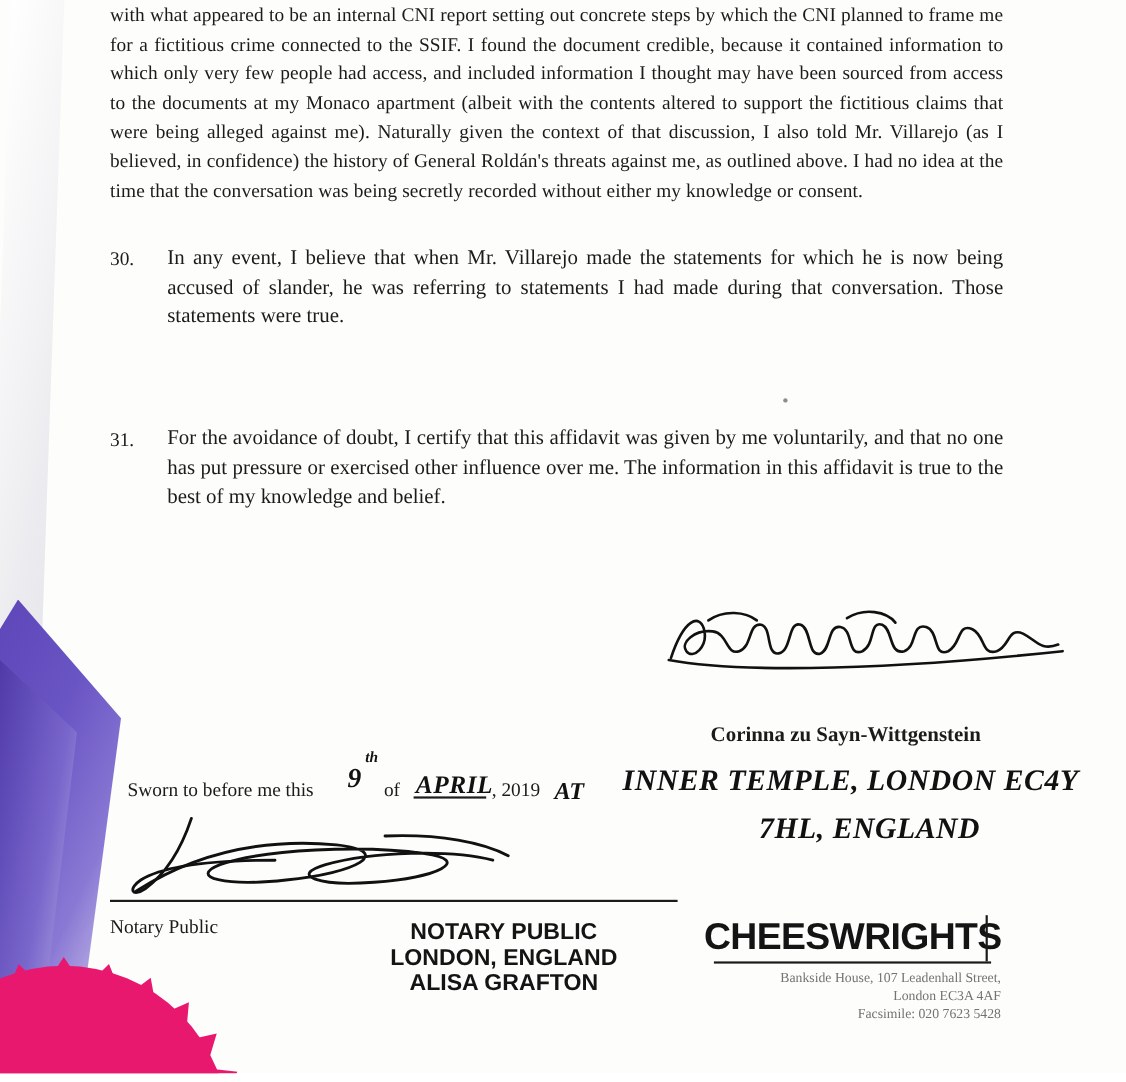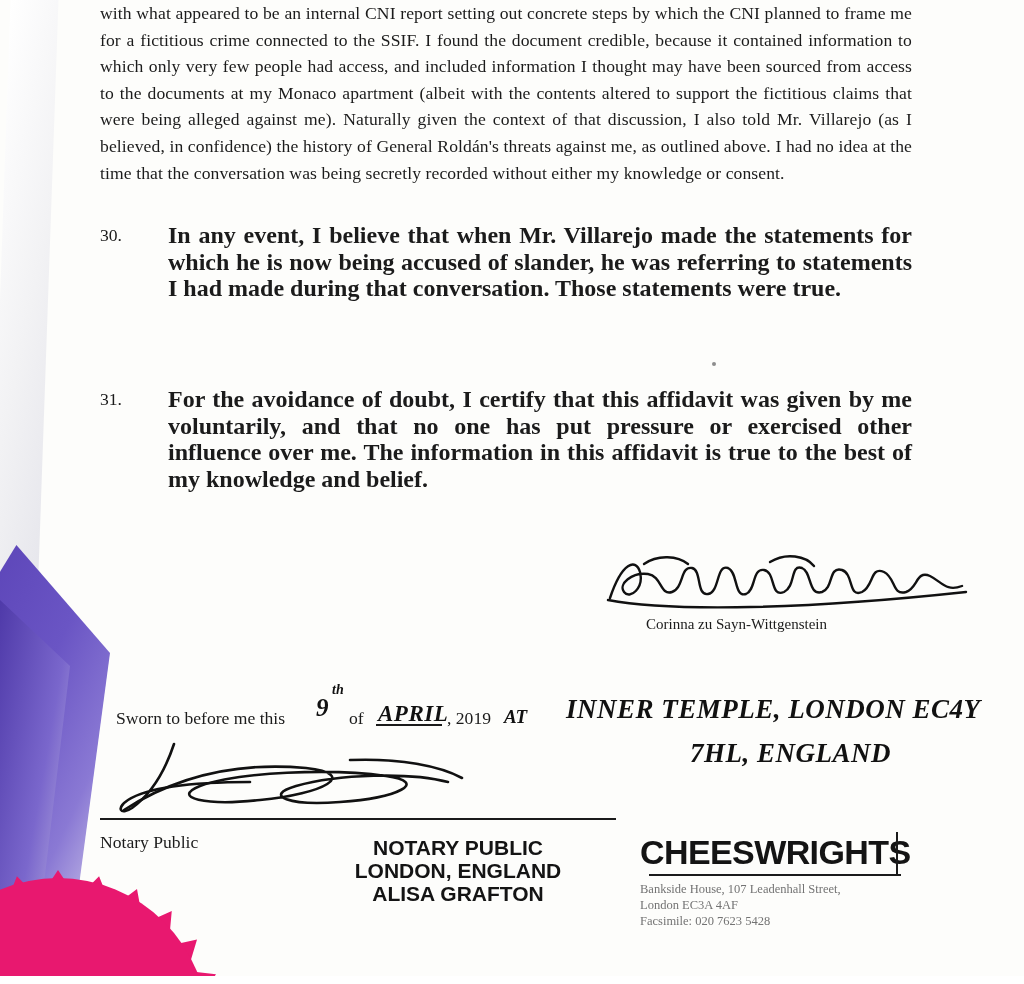--- a/index.html
+++ b/index.html
@@ -76,34 +76,33 @@
     line-height: 26.6px;
     text-align: justify;
     letter-spacing: .1px;
   }
   .clipped-top {
     margin-top: -4px;
   }
   .numbered {
     position: relative;
     display: flex;
-    gap: 16px;
+    gap: 0;
   }
   .numbered .num {
     width: 52px;
     flex: 0 0 52px;
     font-size: 17.6px;
     line-height: 26.6px;
   }
   .numbered .txt {
     flex: 1 1 auto;
-    font-size: 24px;
+    font-size: 19px;
     line-height: 26.6px;
     text-align: justify;
-    font-weight: bold;
   }
 
   .section-head {
     display: flex;
     font-weight: bold;
     font-size: 17.6px;
     line-height: 26px;
   }
   .section-head .sec-num { width: 60px; flex: 0 0 60px; }
 
@@ -111,22 +110,23 @@
     position: absolute;
     left: 712px; top: 362px;
     width: 4px; height: 4px;
     background: #8d8d8d;
     border-radius: 50%;
   }
 
   
   .sig-name {
     position: absolute;
-    left: 646px; top: 616px;
-    font-size: 15px;
+    left: 646px; top: 658px;
+    font-size: 19px;
+    font-weight: bold;
   }
   .sig-scribble {
     position: absolute;
     left: 600px; top: 552px;
     width: 380px; height: 66px;
   }
   .sworn-line {
     position: absolute;
     left: 116px; top: 708px;
     font-size: 17.6px;
@@ -166,21 +166,21 @@
   }
   .year-word {
     position: absolute;
     left: 447px; top: 708px;
     font-size: 17.6px;
     text-align: center;
   }
   .hand-at {
     position: absolute;
     left: 504px; top: 706px;
-    font-size: 19px;
+    font-size: 22px;
   }
   .hand-place1 {
     position: absolute;
     left: 566px; top: 694px;
     font-size: 27px;
     letter-spacing: .5px;
     white-space: nowrap;
   }
   .hand-place2 {
     position: absolute;
@@ -217,21 +217,21 @@
     font-size: 21px;
     line-height: 23px;
     color: #141414;
   }
 
   
   .cw {
     position: absolute;
     left: 640px; top: 834px;
     width: 270px;
-    text-align: left;
+    text-align: right;
   }
   .cw-title {
     font-family: "Liberation Sans", sans-serif;
     font-weight: bold;
     font-size: 34px;
     letter-spacing: -.6px;
     line-height: 36px;
     color: #141414;
     white-space: nowrap;
   }

